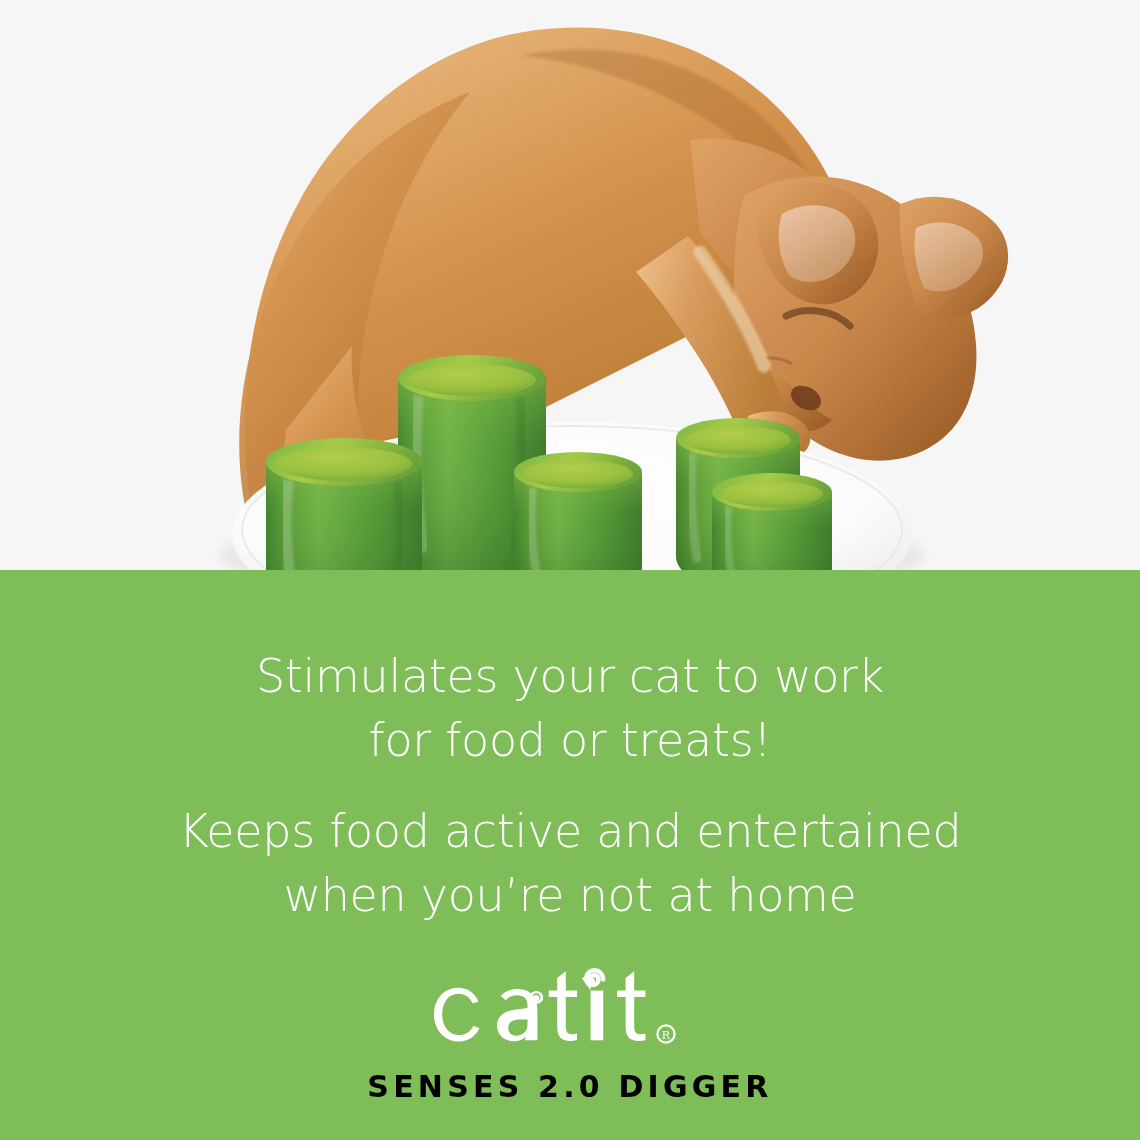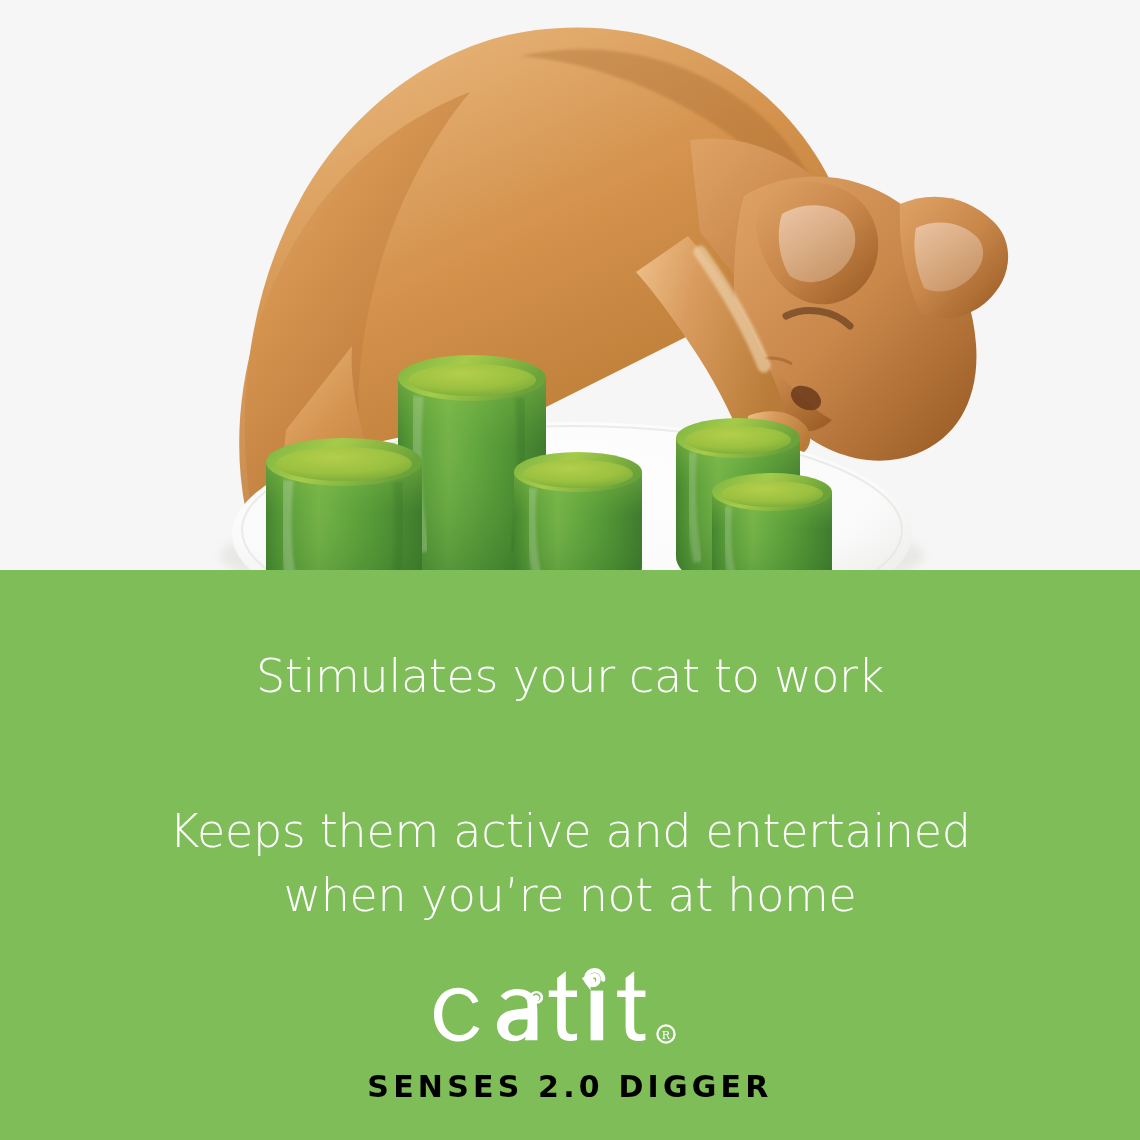--- a/index.html
+++ b/index.html
@@ -275,24 +275,25 @@
         <path d="M288 480 C284 524, 286 566, 294 592" stroke="#ffffff" stroke-width="11" opacity="0.22" fill="none" filter="url(#tinyBlur)"></path>
         <path d="M398 482 C402 528, 400 570, 392 594" stroke="#2d6622" stroke-width="10" opacity="0.2" fill="none" filter="url(#tinyBlur)"></path>
       </g>
     </svg>
   </div>
 
   <div class="green-pane">
 
     <div class="copy-block headline-1">
       <div class="hl-line">Stimulates your cat to work</div>
+      <div class="hl-line">for food or treats!</div>
     </div>
 
     <div class="copy-block headline-2">
-      <div class="hl-line">Keeps them active and entertained</div>
+      <div class="hl-line">Keeps food active and entertained</div>
       <div class="hl-line">when you’re not at home</div>
     </div>
 
     <div class="logo-wrap">
       <svg class="logo-svg" width="300" height="104" viewBox="0 0 300 104" role="img">
         <g fill="#ffffff">
 
           <path d="M58.5 44.5c-3.4-8.6-11.2-13.8-20.6-13.8C24.4 30.7 14 41.9 14 57.4
                    c0 15.8 10.6 27.1 24.6 27.1 9.5 0 17.1-4.9 20.8-13.2l-6.0-2.6
                    c-2.9 6.1-8.0 9.4-14.4 9.4-10.0 0-16.8-8.5-16.8-20.8

